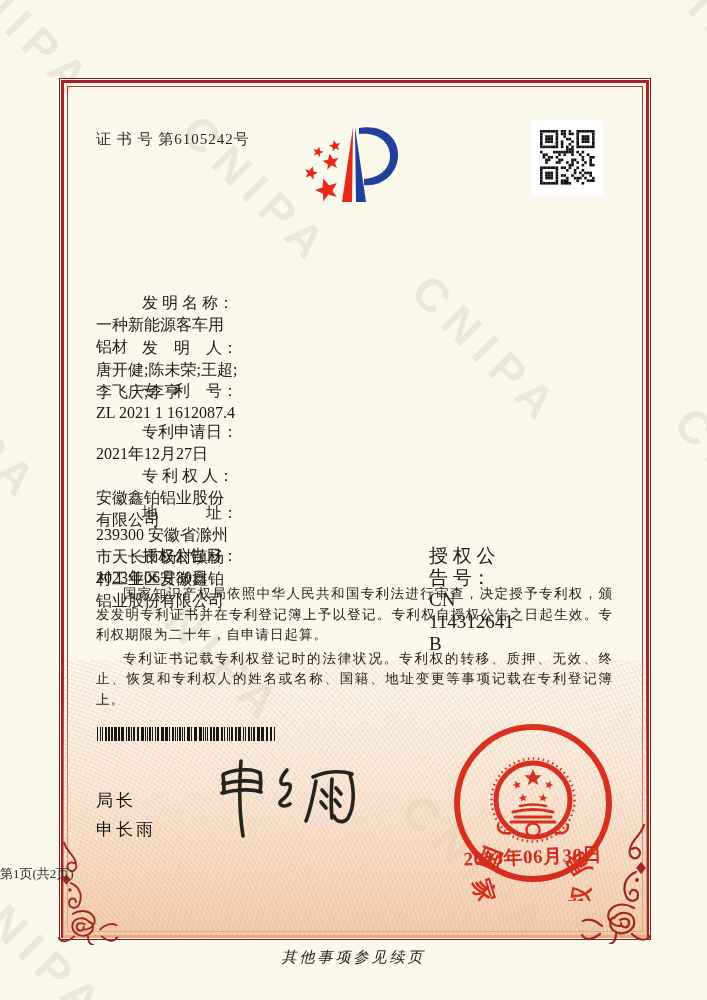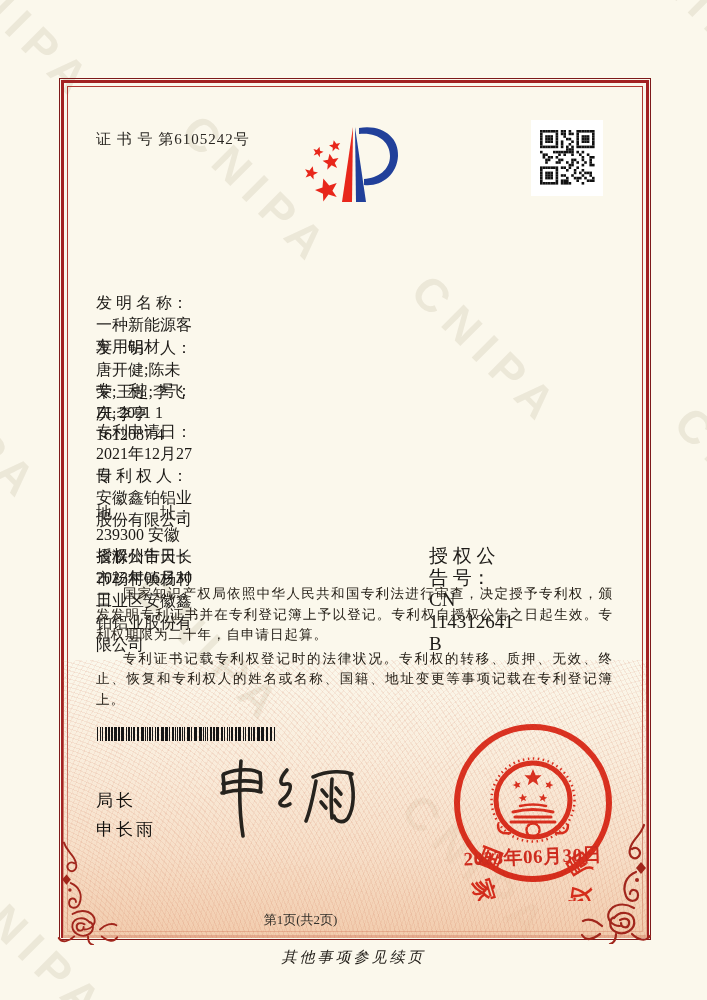--- a/index.html
+++ b/index.html
@@ -31,29 +31,29 @@
       linear-gradient(180deg, rgba(247,221,199,0) 0%, rgba(247,216,190,0.35) 35%, rgba(244,206,176,0.62) 70%, rgba(240,196,162,0.85) 100%);
     pointer-events:none;
   }
   .cert-no{position:absolute; left:96px; top:130px; font-size:15px; letter-spacing:1px; color:#2a2722;}
   .title{
     position:absolute; left:0; top:206px; width:707px; text-align:center;
     font-size:35px; font-weight:700; letter-spacing:17px; text-indent:17px; color:#12100e;
   }
   .fields{position:absolute; left:0; top:0;}
   .row{position:absolute; left:96px; font-size:16px; line-height:22px;}
-  .row .lb{display:inline-block; width:97px; vertical-align:top; white-space:pre;}
+  .row .lb{display:inline-block; width:97px; vertical-align:top; white-space:pre;margin-left:46px;}
   .row .val{display:inline-block; max-width:432px; vertical-align:top;}
   .row2-pair{position:absolute; left:333px; top:0; font-size:19px; line-height:22px;}
   .body-text{position:absolute; left:96px; top:584px; width:517px;
     font-size:13.5px; line-height:20.5px; letter-spacing:1px; text-align:justify; color:#262018;}
   .body-text p{margin:0 0 3px 0; text-indent:2em;}
   .signer{position:absolute; left:96px; font-size:17px; letter-spacing:3px; color:#14120f;
     font-family:Liberation Serif, serif;}
-  .footer-page{position:absolute; left:0; top:911px; width:601px; text-align:center; font-size:13px; color:#33302a;}
+  .footer-page{position:absolute; left:0; top:865px; width:601px; font-size:13px; color:#33302a;}
   .footer-note{position:absolute; left:0; top:948px; width:707px; text-align:center;
     font-size:15px; font-style:italic; letter-spacing:3px; color:#211d18;}
   .qr-box{position:absolute; left:531px; top:120px; width:72px; height:76px; background:#ffffff;}
   .seal-svg{position:absolute; left:438px; top:711px; mix-blend-mode:multiply; opacity:.95;}
   .sig-svg{position:absolute; left:210px; top:756px;}
   .logo-svg{position:absolute; left:295px; top:118px;}
   .bar-svg{position:absolute; left:97px; top:727px;}
   .orn-br{position:absolute; left:580px; top:822px;}
   .orn-bl{position:absolute; left:52px; top:840px; transform:scaleX(-1);}
 </style>

